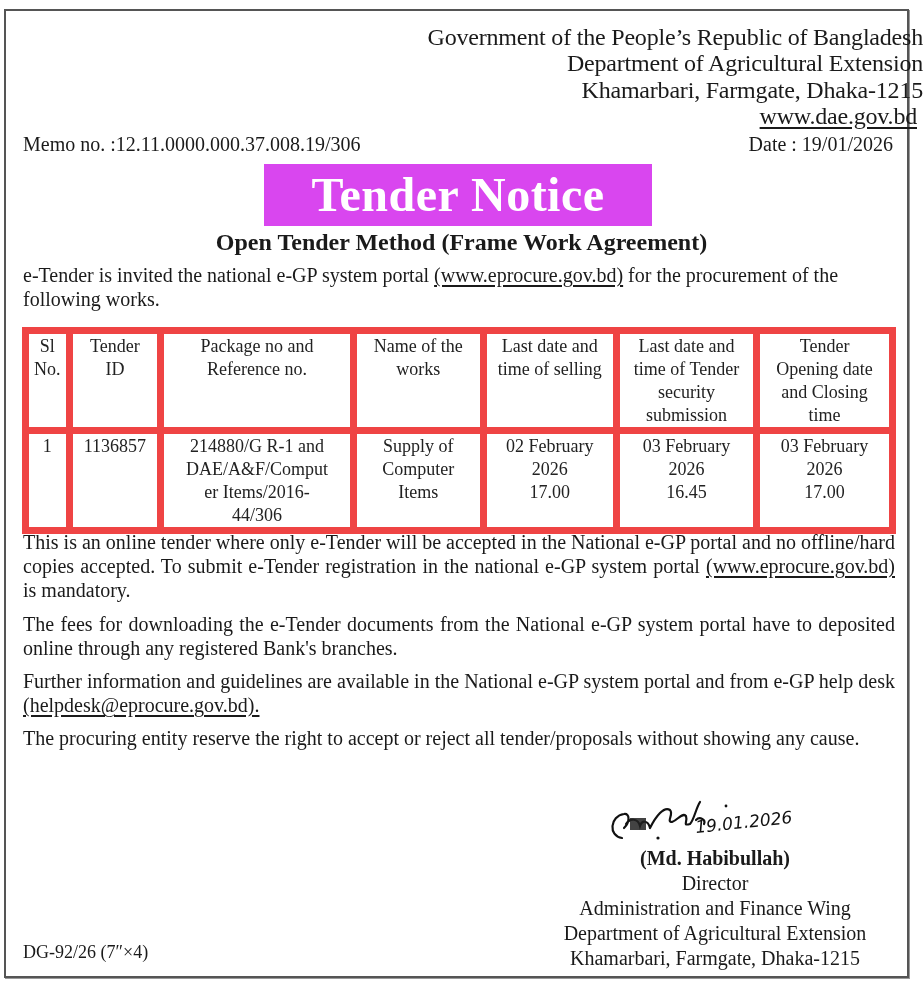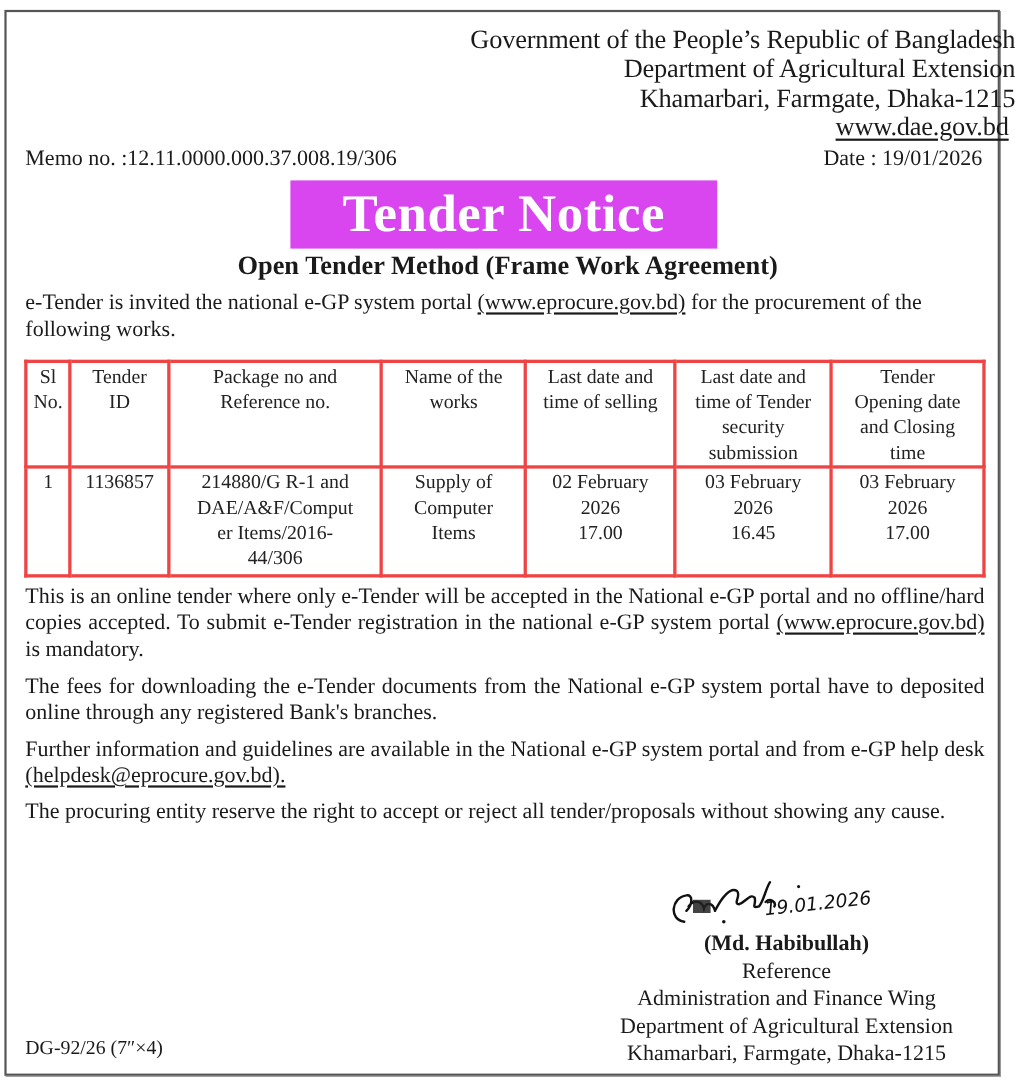--- a/index.html
+++ b/index.html
@@ -96,21 +96,21 @@
     table.tender {
       position: absolute;
       left: 22px;
       top: 327px;
       width: 874px;
       border-collapse: collapse;
       font-size: 18px;
       line-height: 23px;
     }
     table.tender th, table.tender td {
-      border: 3px solid #ef4444;
+      border: 7px solid #ef4444;
       text-align: center;
       vertical-align: top;
       padding: 1px 2px 0 2px;
       font-weight: normal;
       color: #222;
     }
     table.tender thead tr { height: 96px; }
     table.tender tbody tr { height: 99px; }
     .c1 { width: 34px; }
     .c2 { width: 84px; }
@@ -273,18 +273,18 @@
 
 <svg class="signature" viewBox="0 0 220 50">
   <path d="M22 40 C 8 38, 10 18, 24 16 C 30 15, 30 24, 24 30 M 26 26 C 30 20, 38 20, 40 28 C 42 22, 48 22, 50 30 M 50 30 C 56 18, 64 8, 70 12 C 74 16, 66 24, 72 24 C 78 22, 82 14, 86 18 C 88 24, 82 28, 90 26 C 94 22, 96 10, 100 4 M 96 22 C 100 18, 106 22, 104 26" fill="none" stroke="#111" stroke-width="2.2" stroke-linecap="round"></path>
   <rect x="30" y="20" width="16" height="12" fill="#222" opacity="0.85"></rect>
   <circle cx="58" cy="40" r="1.6" fill="#111"></circle>
   <circle cx="126" cy="8" r="1.4" fill="#111"></circle>
 </svg>
 <div class="sig-date">19.01.2026</div>
 
 <div class="sig-block sig-name">(Md. Habibullah)</div>
-<div class="sig-block sig-title">Reference</div>
+<div class="sig-block sig-title">Director</div>
 <div class="sig-block sig-wing">Administration and Finance Wing</div>
 <div class="sig-block sig-dept">Department of Agricultural Extension</div>
 <div class="sig-block sig-addr">Khamarbari, Farmgate, Dhaka-1215</div>
 
 <div class="dg-ref">DG-92/26 (7″×4)</div>
 
 </body></html>

